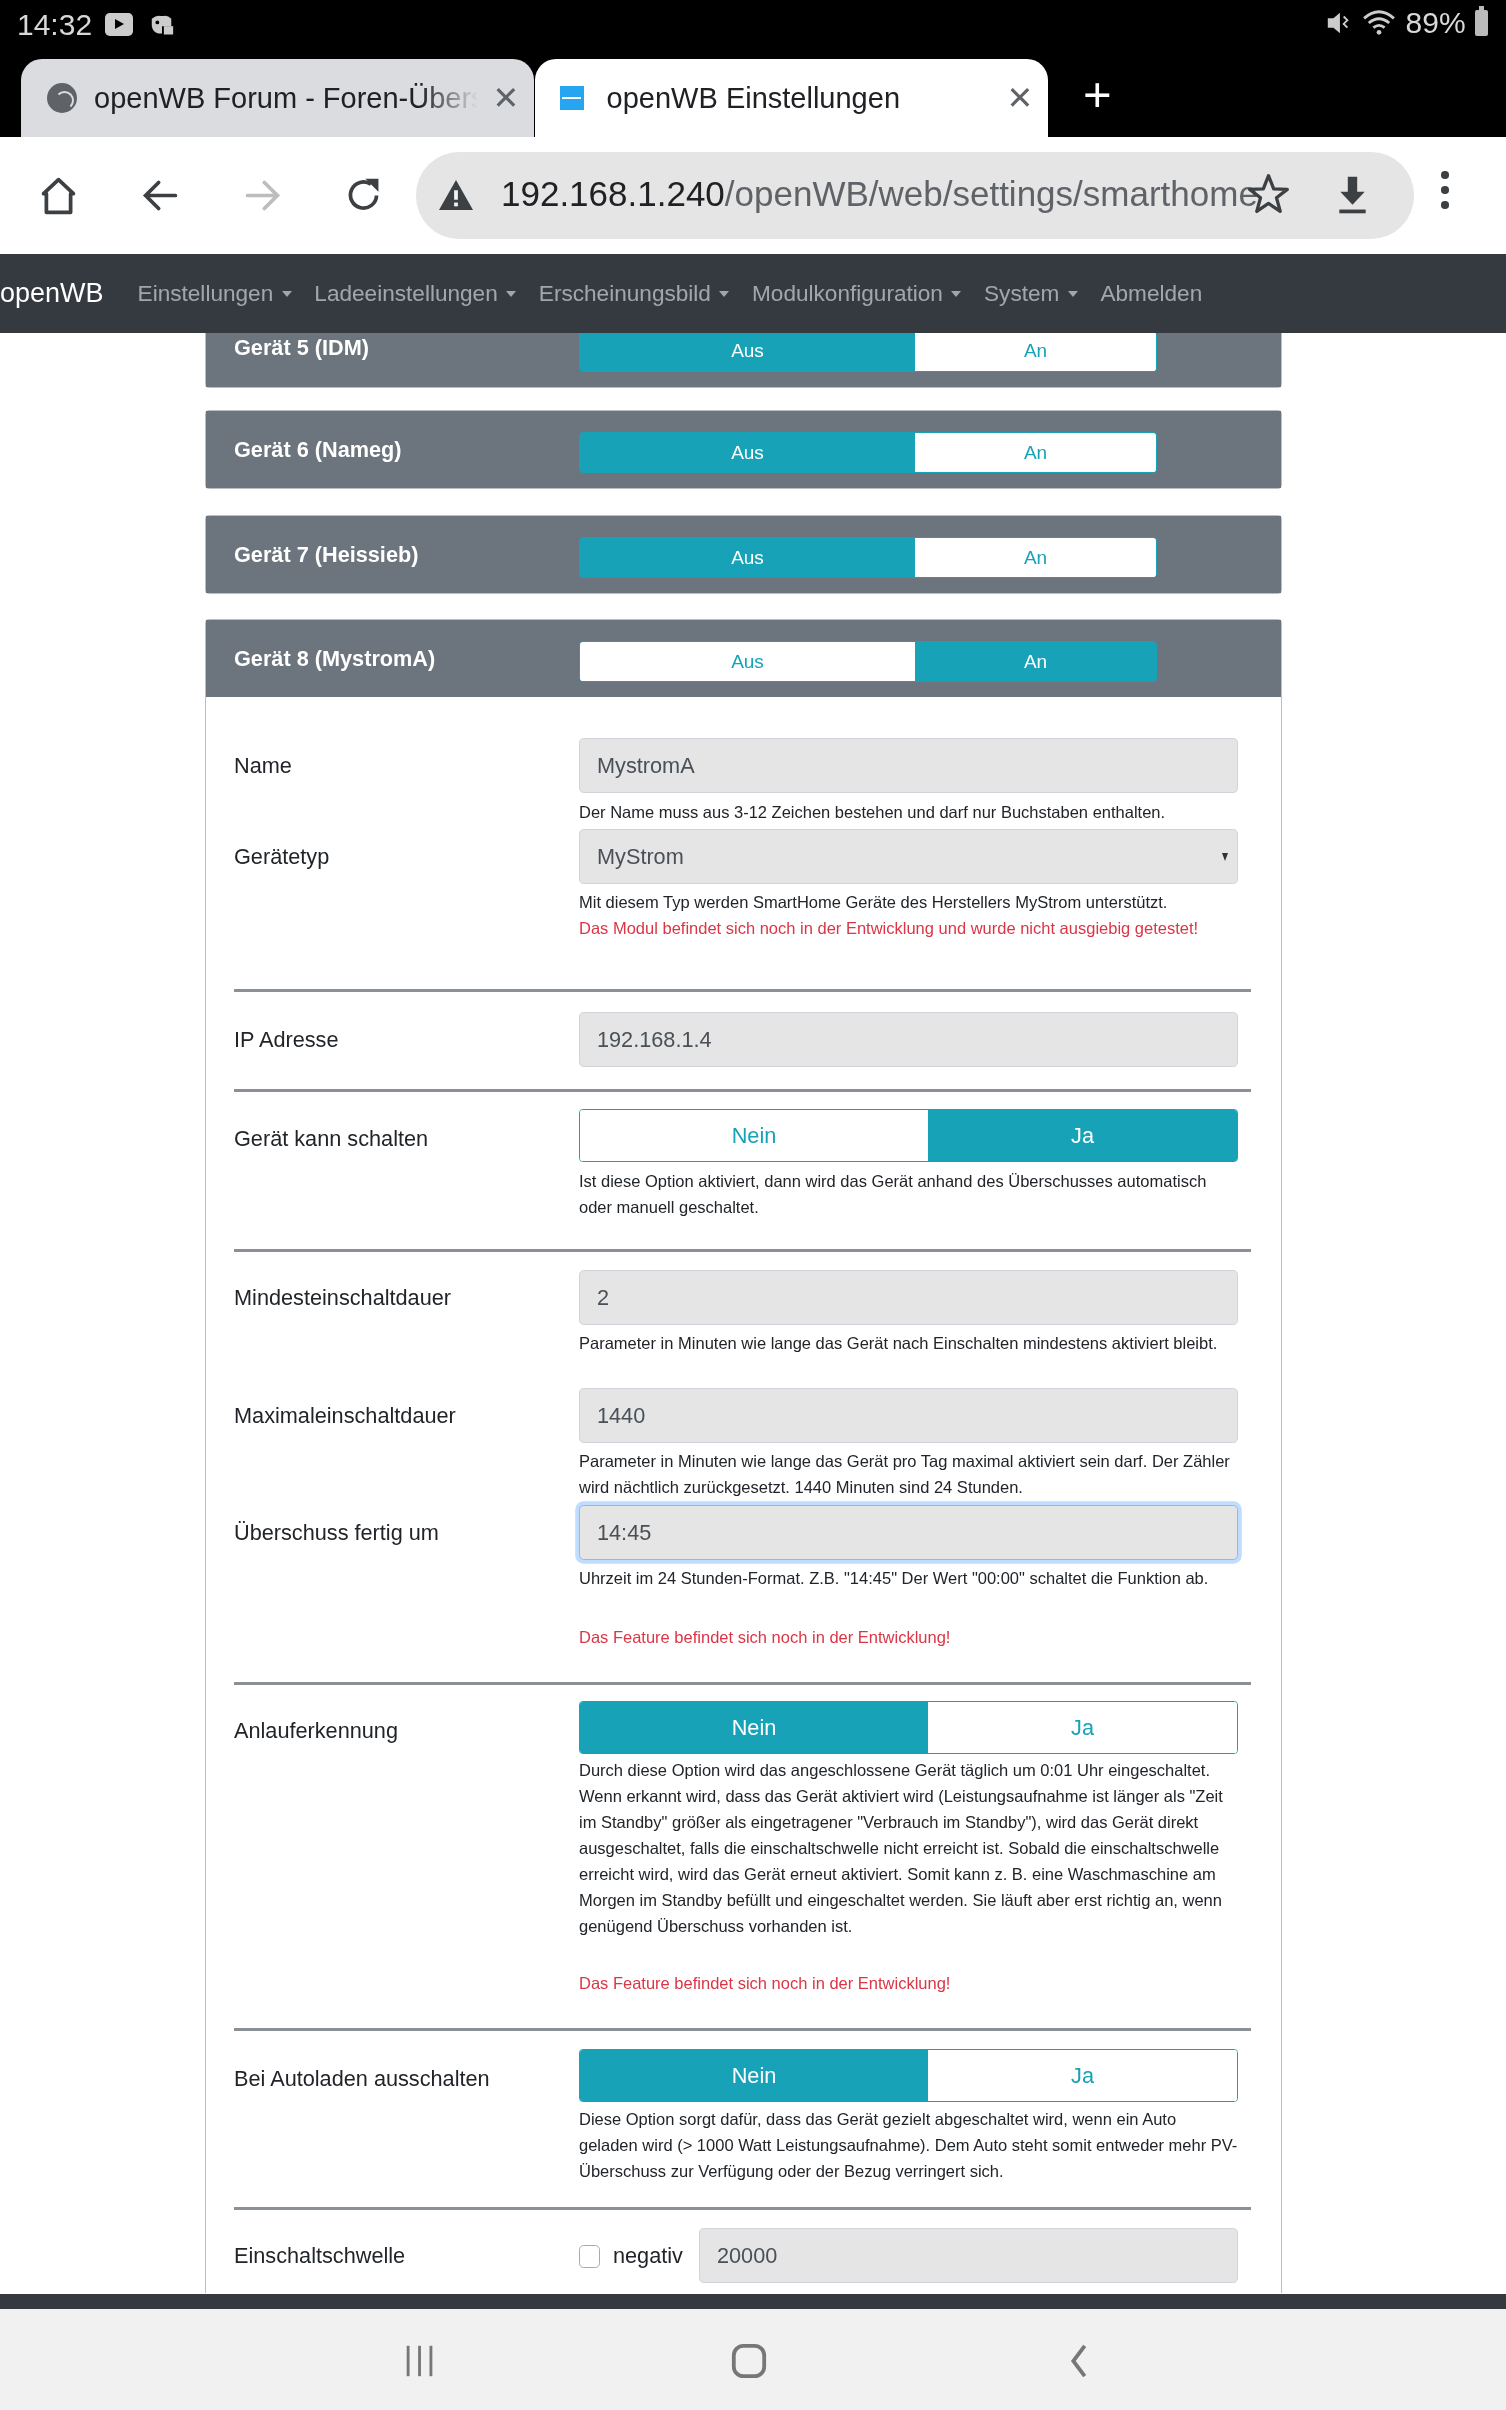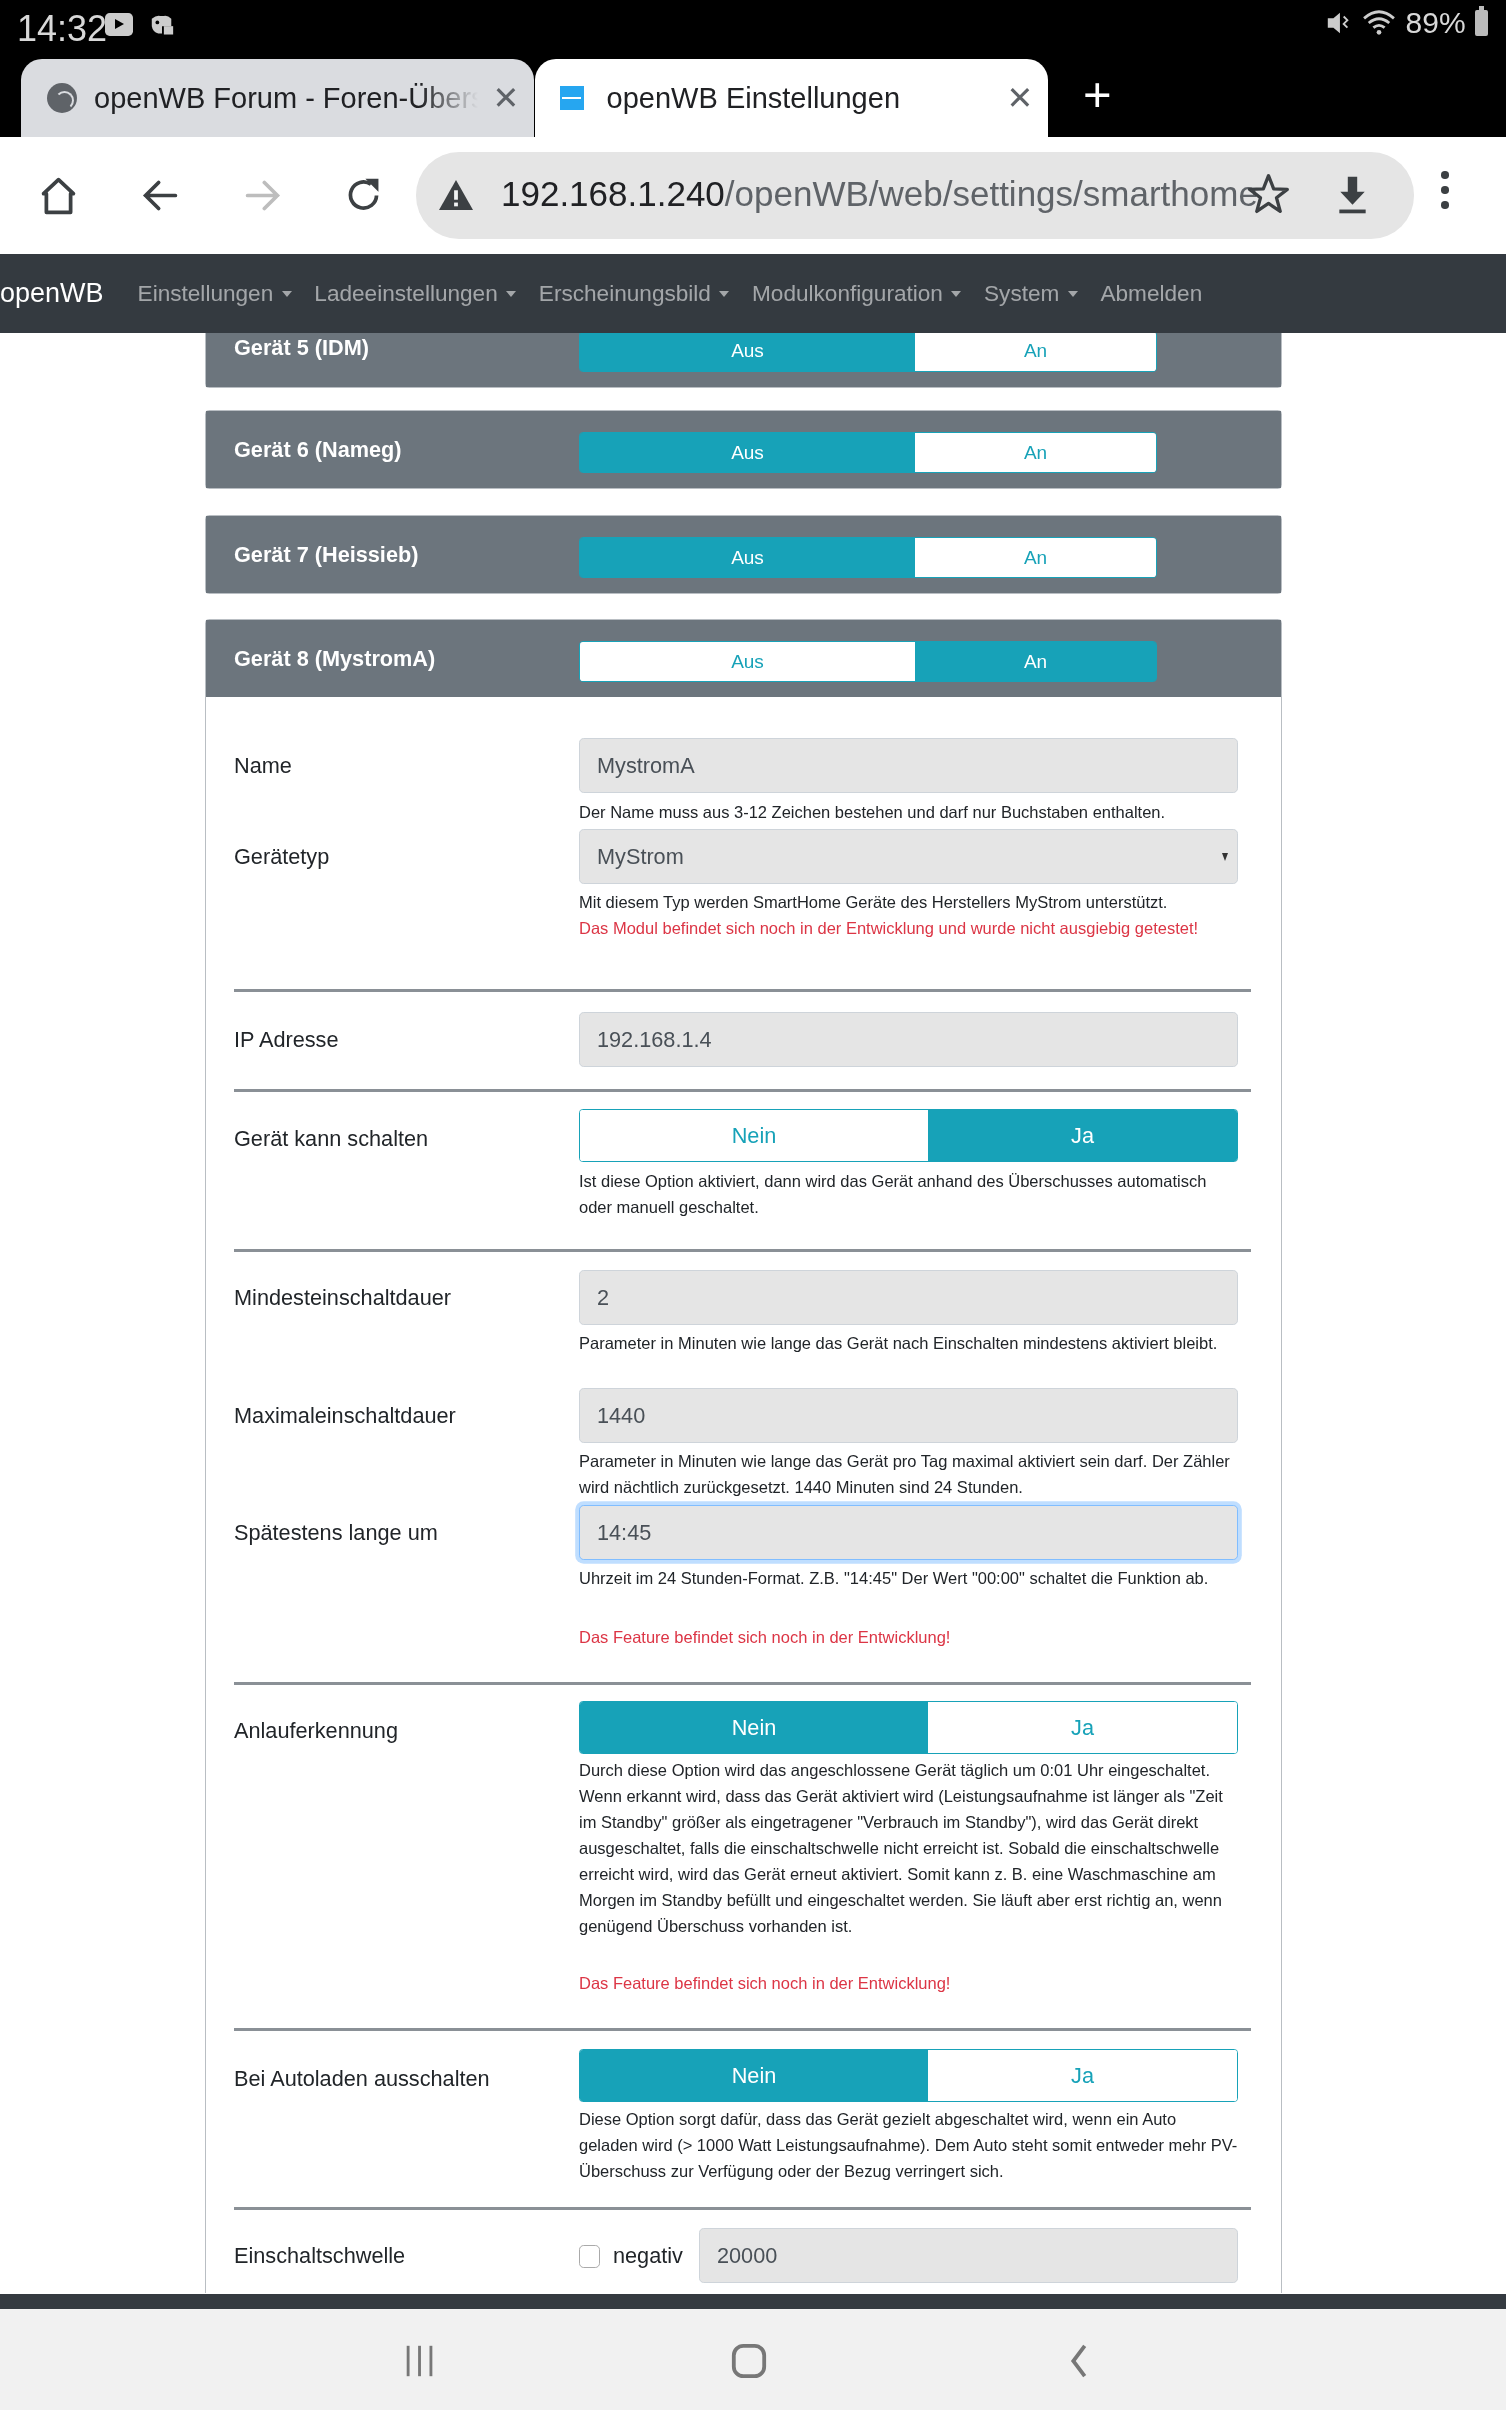--- a/index.html
+++ b/index.html
@@ -1,21 +1,21 @@
 <!DOCTYPE html>
 <html style="font-size:15px"><head>
 <meta charset="utf-8">
 <style>
   * { box-sizing: border-box; margin: 0; padding: 0; }
   html, body { width: 1507px; height: 2411px; overflow: hidden; background: #fff; }
   body { font-family: "Liberation Sans", "DejaVu Sans", sans-serif; position: relative; color: #212529; }
 
   
   .statusbar { position: absolute; left: 0; top: 0; width: 1507px; height: 53px; background: #000; color: #ddd; }
-  .statusbar .time { position: absolute; left: 17px; top: 7.5px; font-size: 36px; color: #d8d8d8; }
+  .statusbar .time { position: absolute; left: 17px; top: 7.5px; font-size: 30px; color: #d8d8d8; }
   .statusbar .sb-ic { position: absolute; top: 13px; }
   .sb-yt { left: 105px; width: 28px; height: 22.6px; background: #ccc; border-radius: 4.7px; }
   .sb-yt::after { content: ""; position: absolute; left: 10.4px; top: 5.6px; border-left: 9.4px solid #000; border-top: 5.6px solid transparent; border-bottom: 5.6px solid transparent; }
   .sb-discord { left: 149px; width: 26px; height: 22.6px; }
   .statusbar .right { position: absolute; right: 19px; top: 5.6px; display: flex; align-items: center; gap: 9.4px; font-size: 30px; color: #d8d8d8; }
   .batt { width: 13px; height: 26px; background: #bbb; border-radius: 1.9px; position: relative; }
   .batt::before { content: ""; position: absolute; left: 3.8px; top: -3.8px; width: 5.6px; height: 3.8px; background: #bbb; }
 
   
   .tabstrip { position: absolute; left: 0; top: 53px; width: 1507px; height: 85px; background: #000; }
@@ -257,21 +257,21 @@
       <div class="sep" style="top:552px"></div>
 
       <span class="row-label" style="top:588px">Mindesteinschaltdauer</span>
       <div class="field" style="top:573px">2</div>
       <div class="help" style="top:633px">Parameter in Minuten wie lange das Gerät nach Einschalten mindestens aktiviert bleibt.</div>
 
       <span class="row-label" style="top:706px">Maximaleinschaltdauer</span>
       <div class="field" style="top:691px">1440</div>
       <div class="help" style="top:751px">Parameter in Minuten wie lange das Gerät pro Tag maximal aktiviert sein darf. Der Zähler wird nächtlich zurückgesetzt. 1440 Minuten sind 24 Stunden.</div>
 
-      <span class="row-label" style="top:823px">Spätestens lange um</span>
+      <span class="row-label" style="top:823px">Überschuss fertig um</span>
       <div class="field focus" style="top:808px">14:45</div>
       <div class="help" style="top:868px">Uhrzeit im 24 Stunden-Format. Z.B. "14:45" Der Wert "00:00" schaltet die Funktion ab.</div>
       <div class="help red" style="top:927px">Das Feature befindet sich noch in der Entwicklung!</div>
       <div class="sep" style="top:985px"></div>
 
       <span class="row-label" style="top:1021px">Anlauferkennung</span>
       <div class="seg body-seg" style="top:1004px">
         <span class="opt on">Nein</span>
         <span class="opt">Ja</span>
       </div>

